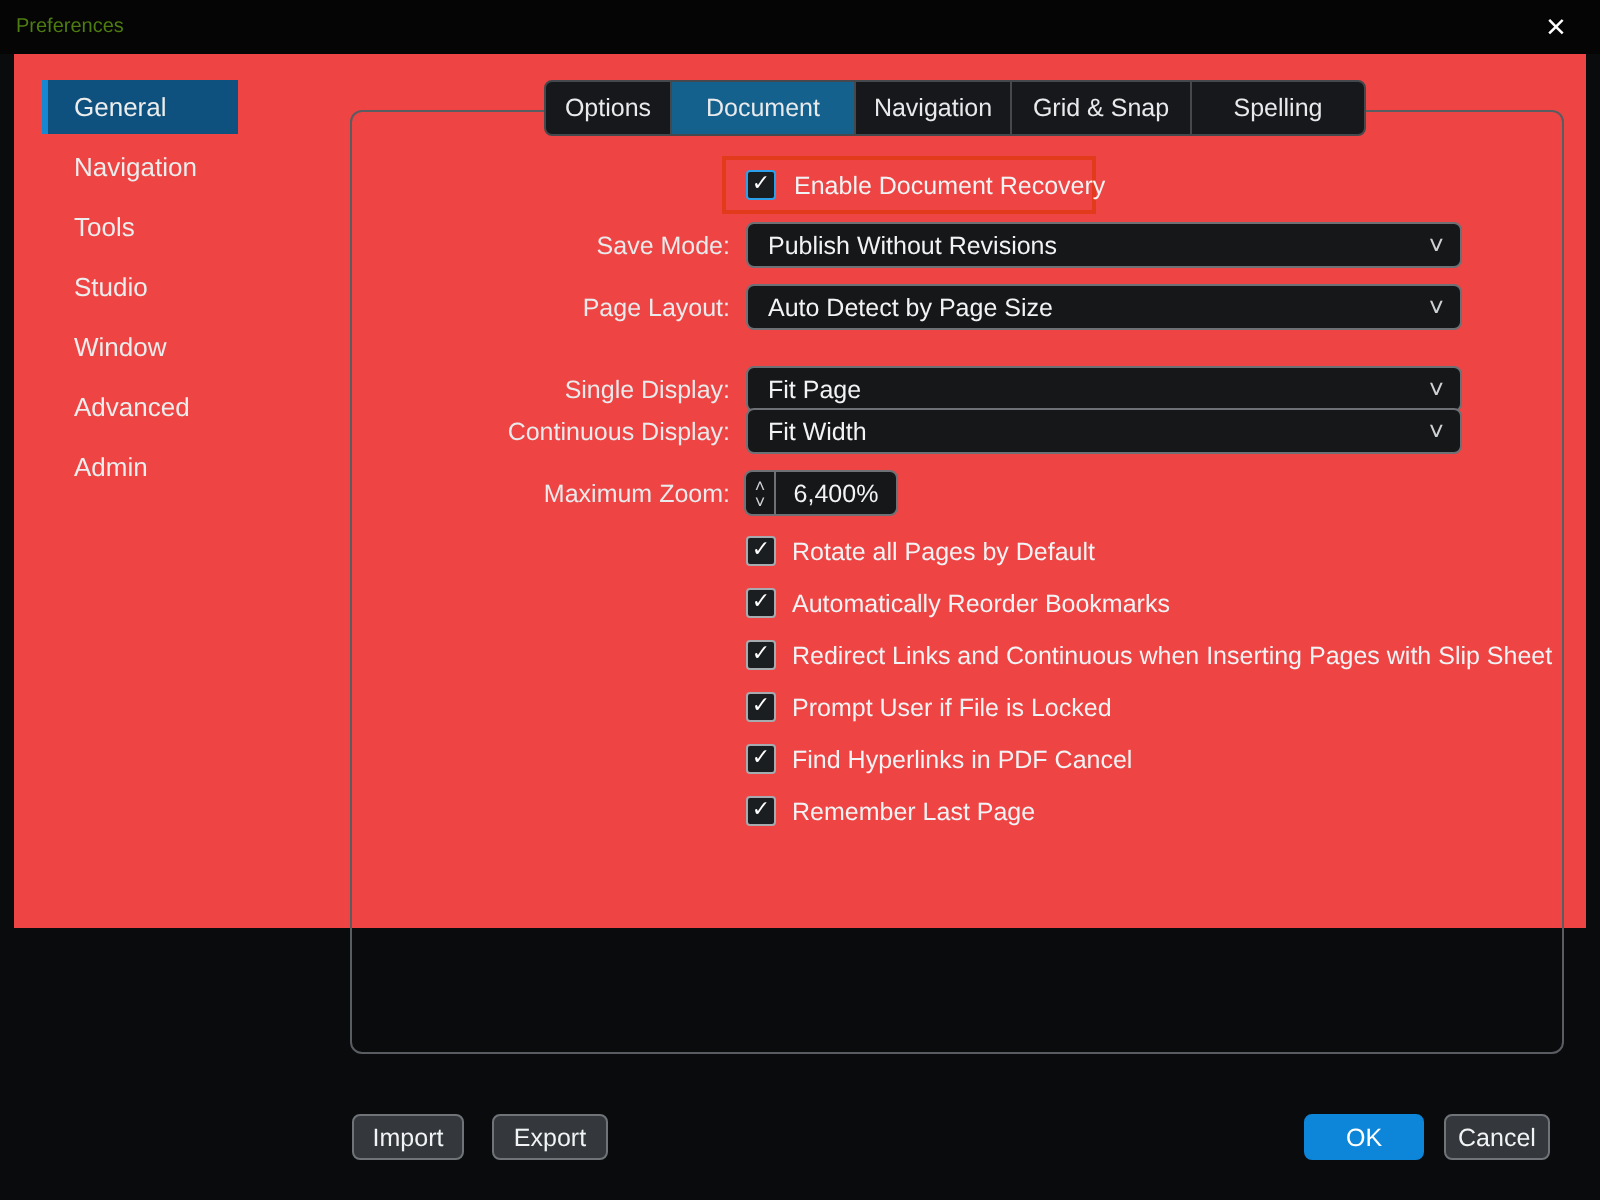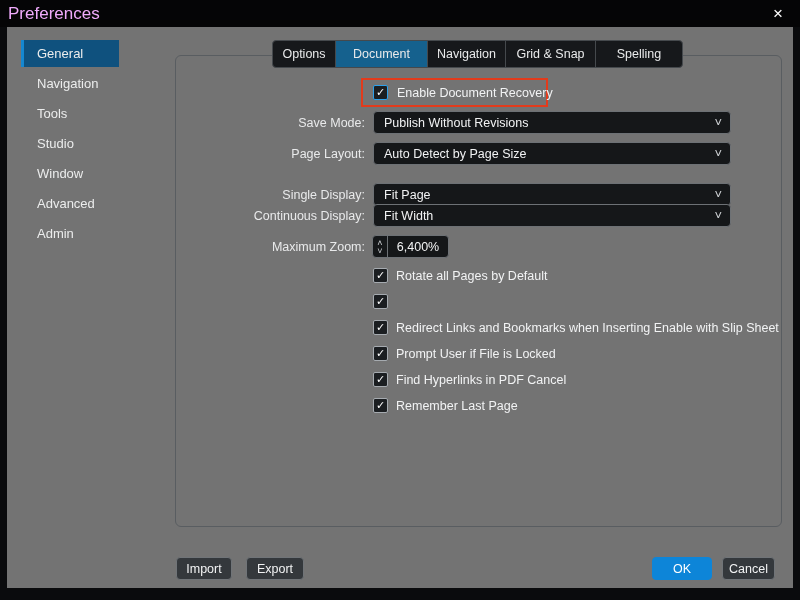--- a/index.html
+++ b/index.html
@@ -8,30 +8,30 @@
     background: #0a0b0d;
     font-family: "Liberation Sans", sans-serif;
     color: #e9eaeb;
     position: relative;
   }
   
   .titlebar {
     position: absolute; left: 0; top: 0; width: 800px; height: 27px;
     background: #050506; display: flex; align-items: center;
   }
-  .titlebar .title { font-size: 17px; color: #f0abfc; padding-left: 8px; }
+  .titlebar .title { font-size: 10px; color: #4d7c0f; padding-left: 8px; }
   .titlebar .close {
     position: absolute; right: 10px; top: 0; width: 24px; height: 27px;
     display: flex; align-items: center; justify-content: center;
     font-size: 17px; color: #ffffff; cursor: pointer;
   }
   
   .dialog {
-    position: absolute; left: 7px; top: 27px; width: 786px; height: 561px;
-    background: #737373;
+    position: absolute; left: 7px; top: 27px; width: 786px; height: 437px;
+    background: #ef4444;
   }
   
   .sidebar { position: absolute; left: 14px; top: 13px; width: 98px; }
   .side-item {
     position: relative; height: 27px; margin-bottom: 3px;
     display: flex; align-items: center;
     font-size: 13px; color: #eceded; padding-left: 16px; cursor: pointer;
   }
   .side-item.selected { background: #0f517e; }
   .side-item .accent {
@@ -221,26 +221,27 @@
     <div class="check-row" style="top:212px">
       <span class="cb">
           <span class="check">✓</span>
         </span>
       <span class="cb-label">Rotate all Pages by Default</span>
     </div>
     <div class="check-row" style="top:238px">
       <span class="cb">
           <span class="check">✓</span>
         </span>
+      <span class="cb-label">Automatically Reorder Bookmarks</span>
     </div>
     <div class="check-row" style="top:264px">
       <span class="cb">
           <span class="check">✓</span>
         </span>
-      <span class="cb-label">Redirect Links and Bookmarks when Inserting Enable with Slip Sheet</span>
+      <span class="cb-label">Redirect Links and Continuous when Inserting Pages with Slip Sheet</span>
     </div>
     <div class="check-row" style="top:290px">
       <span class="cb">
           <span class="check">✓</span>
         </span>
       <span class="cb-label">Prompt User if File is Locked</span>
     </div>
     <div class="check-row" style="top:316px">
       <span class="cb">
           <span class="check">✓</span>

